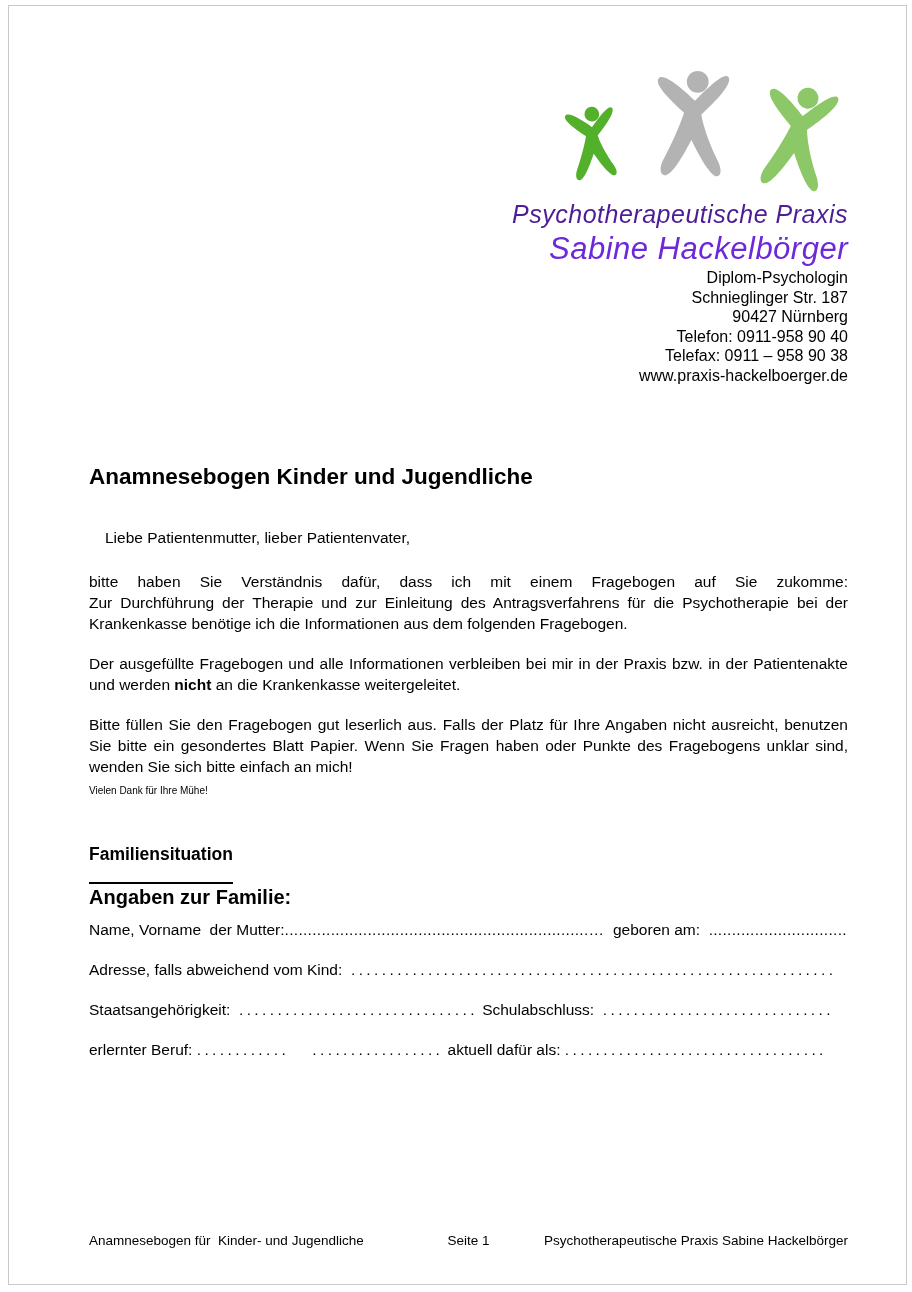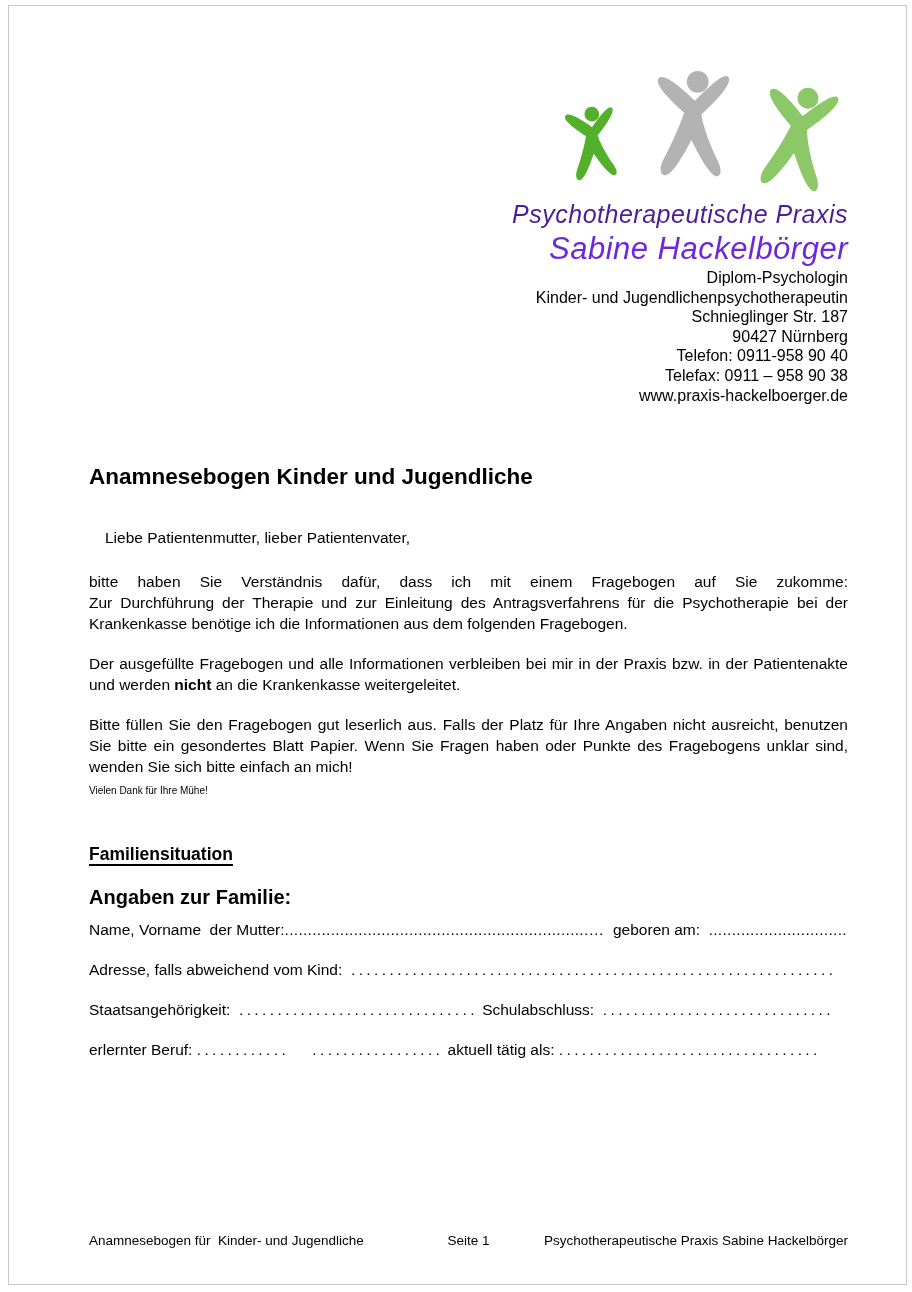--- a/index.html
+++ b/index.html
@@ -40,21 +40,21 @@
   .salutation { position:absolute; top:529px; left:16px; font-size:15.5px; }
   .para { position:absolute; left:0; width:100%; font-size:15.5px; line-height:21px; text-align:justify; }
   .p1 { top:571px; }
   .p2 { top:653px; }
   .p3 { top:714px; }
   .line-just { text-align:justify; text-align-last:justify; }
   .bold { font-weight:bold; }
   .thanks { position:absolute; top:785px; left:0; font-size:10px; }
 
   .section-title { position:absolute; top:844px; left:0; margin:0; font-size:17.5px; font-weight:bold; }
-  .section-title span { border-bottom:2px solid #000; padding-bottom:0; }
+  .section-title span { border-bottom:2px solid #000; padding-bottom:18px; }
   .subtitle { position:absolute; top:886px; left:0; font-size:20px; font-weight:bold; }
 
   
   .frow { position:absolute; left:0; width:100%; height:22px; font-size:15.5px; white-space:pre; overflow:hidden; }
   .frow-1 { top:921px; }
   .frow-2 { top:961px; }
   .frow-3 { top:1001px; }
   .frow-4 { top:1041px; }
   .fill-dense  { letter-spacing:0.3px; }
   .fill-spaced { letter-spacing:3.4px; }
@@ -89,21 +89,20 @@
         <circle cx="53" cy="13" r="12"></circle>
         <path d="M50,34 C40,24 16,2 10,9 C4,16 26,36 38,47 C33,62 24,82 15,99 C11,107 11,115 16,116 C24,117 36,96 46,77 C53,91 64,113 73,117 C79,118 80,110 75,100 C66,82 59,62 57,49 C68,39 92,16 87,8 C82,1 60,24 50,34 Z"></path>
       </svg>
     </div>
     <div class="logo-practice">Psychotherapeutische Praxis</div>
     <div class="logo-name">Sabine Hackelbörger</div>
   </div>
 
   <div class="contact">
     <div>Diplom-Psychologin</div>
-    <div>Kinder- und Jugendlichenpsychotherapeutin</div>
     <div>Schnieglinger Str. 187</div>
     <div>90427 Nürnberg</div>
     <div>Telefon: 0911-958 90 40</div>
     <div>Telefax: 0911 – 958 90 38</div>
     <div>www.praxis-hackelboerger.de</div>
   </div>
 
   <h1 class="title">Anamnesebogen Kinder und Jugendliche</h1>
 
   <div class="salutation">Liebe Patientenmutter, lieber Patientenvater,</div>
@@ -121,21 +120,21 @@
 
   <h2 class="section-title"><span>Familiensituation</span></h2>
   <div class="subtitle">Angaben zur Familie:</div>
 
   <div class="frow frow-1"><span>Name, Vorname  der Mutter:</span><span class="fill-dense">..................................................................…</span><span>  geboren am:  </span><span class="fill-dense">....................................…</span></div>
 
   <div class="frow frow-2"><span>Adresse, falls abweichend vom Kind:  </span><span class="fill-spaced">...............................................................</span></div>
 
   <div class="frow frow-3"><span>Staatsangehörigkeit:  </span><span class="fill-spaced">...............................</span><span> Schulabschluss:  </span><span class="fill-spaced">..............................</span></div>
 
-  <div class="frow frow-4"><span>erlernter Beruf: </span><span class="fill-spaced">............   .................</span><span> aktuell tätig als: </span><span class="fill-spaced">..................................</span></div>
+  <div class="frow frow-4"><span>erlernter Beruf: </span><span class="fill-spaced">............   .................</span><span> aktuell dafür als: </span><span class="fill-spaced">..................................</span></div>
 
   <div class="footer">
     <span class="f-left">Anamnesebogen für  Kinder- und Jugendliche</span>
     <span class="f-center">Seite 1</span>
     <span class="f-right">Psychotherapeutische Praxis Sabine Hackelbörger</span>
   </div>
 
 </div>
 
 </body></html>

